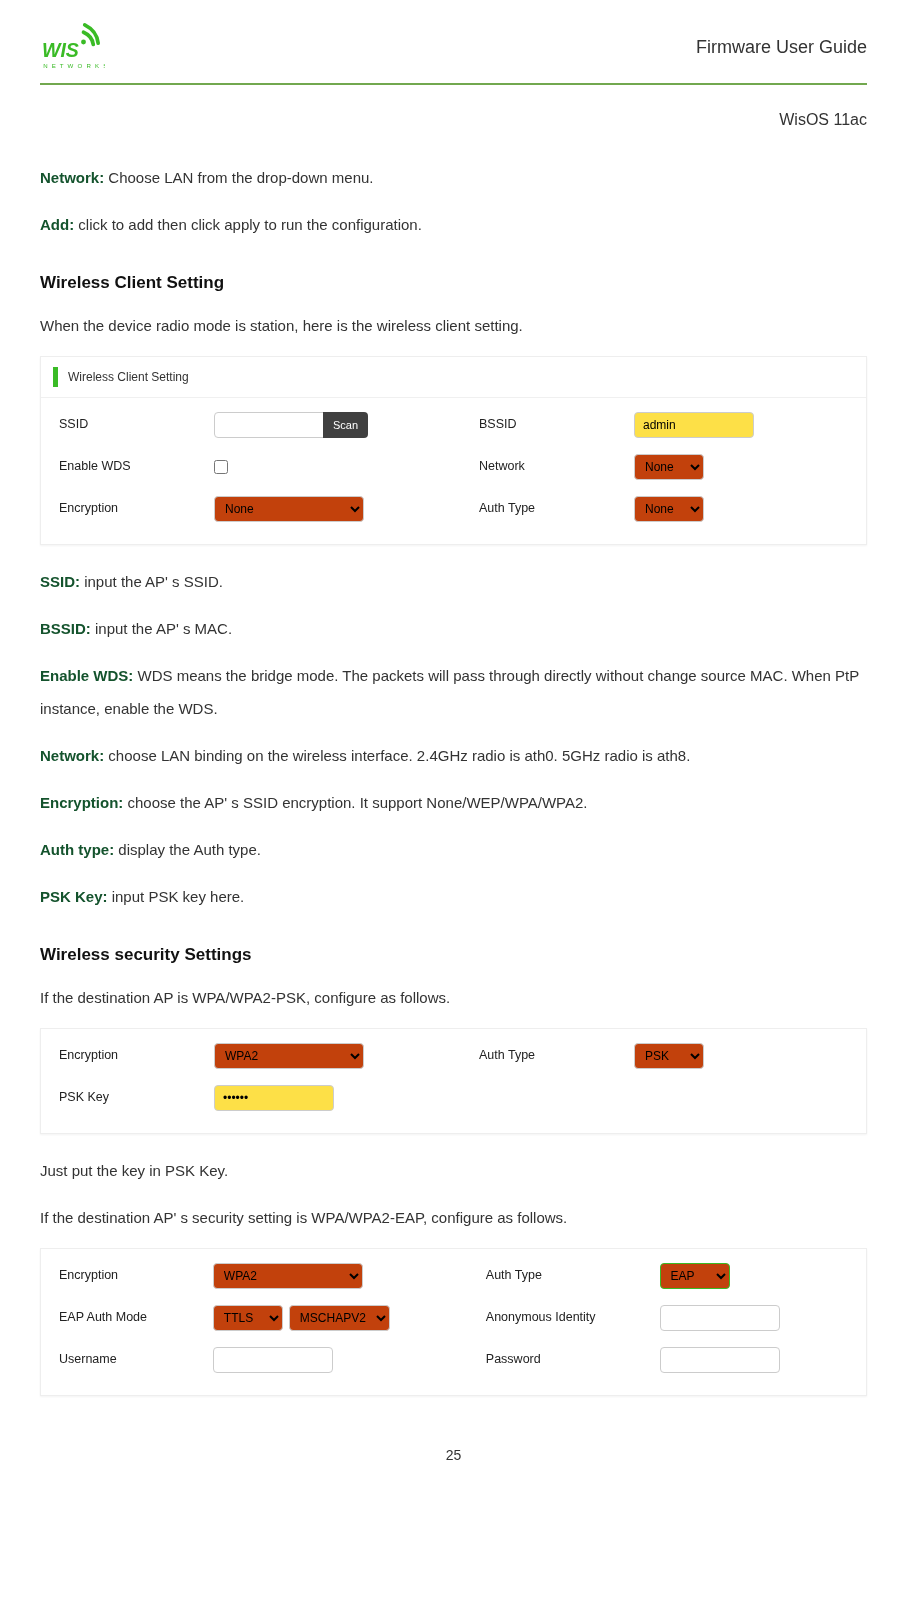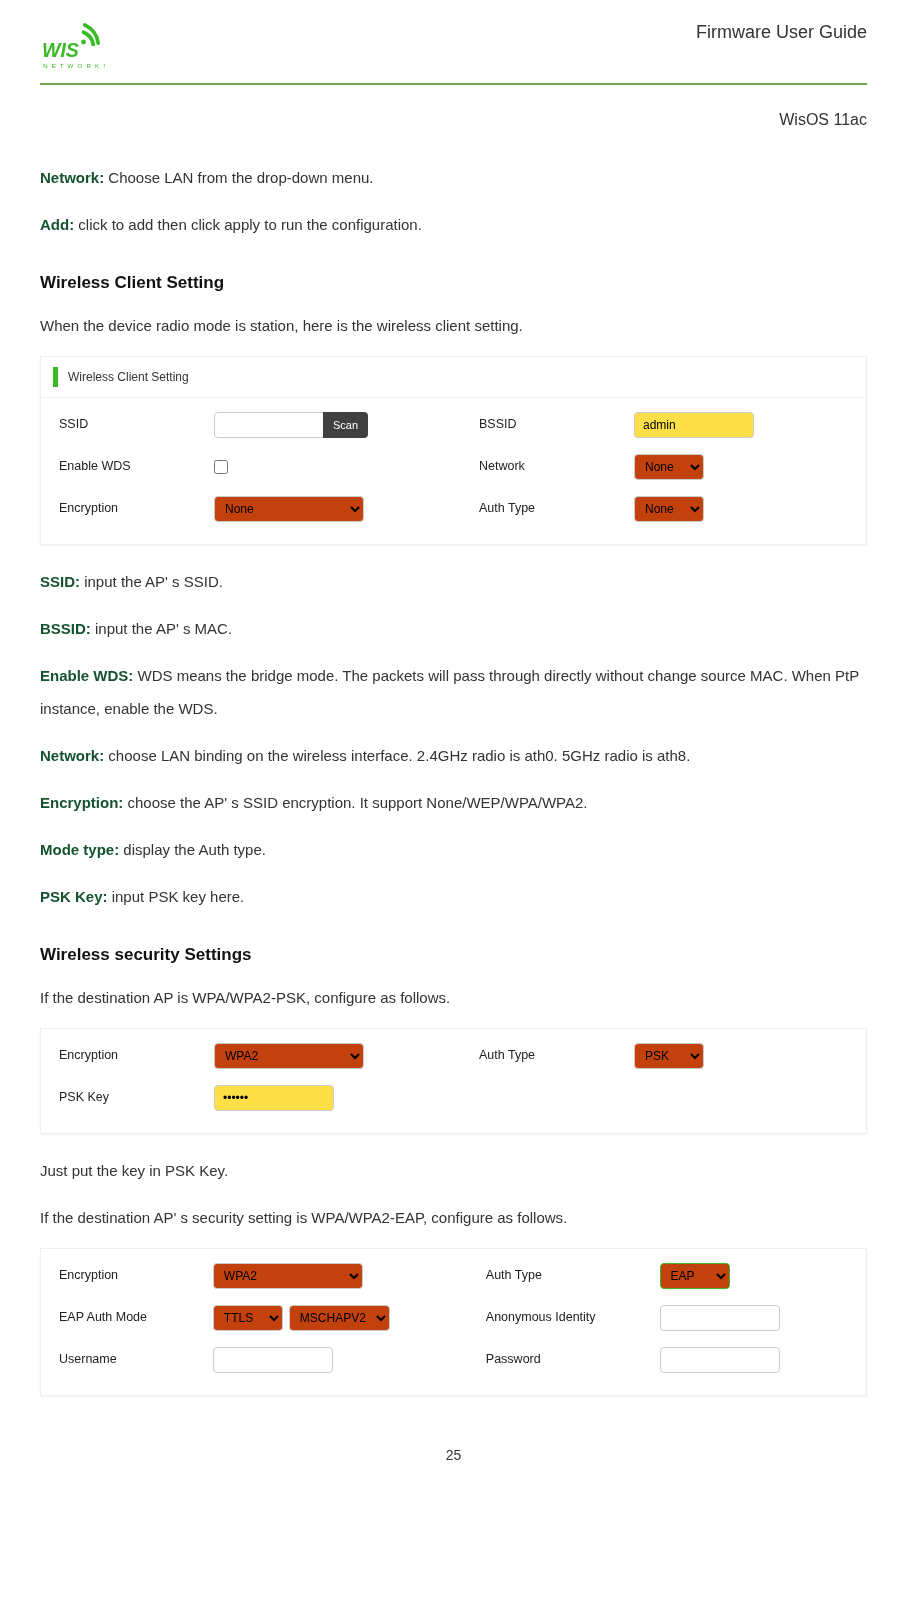--- a/index.html
+++ b/index.html
@@ -8,21 +8,21 @@
     background: #fff;
     color: #333;
     width: 907px;
     padding: 20px 40px 40px 40px;
     font-size: 15px;
     line-height: 1.4;
   }
   .header {
     display: flex;
     justify-content: space-between;
-    align-items: flex-start;
+    align-items: center;
     border-bottom: 2px solid #72a84f;
     padding-bottom: 8px;
     margin-bottom: 6px;
   }
   .logo { width: 65px; height: 55px; }
   .header-title { color: #333; font-size: 18px; }
   .subheader { text-align: right; color: #333; font-size: 16px; margin-bottom: 30px; margin-top: 24px; }
   .para { margin-bottom: 14px; line-height: 2.2; color: #333; }
   .term { font-weight: bold; color: #14532d; }
   .section-title { font-weight: bold; color: #111; font-size: 17px; margin: 30px 0 14px 0; }
@@ -154,21 +154,21 @@
       </div>
     </div>
   </div>
 </div>
 
 <p class="para"><span class="term">SSID:</span><span> input the AP' s SSID.</span></p>
 <p class="para"><span class="term">BSSID:</span><span> input the AP' s MAC.</span></p>
 <p class="para"><span class="term">Enable WDS:</span><span> WDS means the bridge mode. The packets will pass through directly without change source MAC. When PtP instance, enable the WDS.</span></p>
 <p class="para"><span class="term">Network:</span><span> choose LAN binding on the wireless interface. 2.4GHz radio is ath0. 5GHz radio is ath8.</span></p>
 <p class="para"><span class="term">Encryption:</span><span> choose the AP' s SSID encryption. It support None/WEP/WPA/WPA2.</span></p>
-<p class="para"><span class="term">Mode type:</span><span> display the Auth type.</span></p>
+<p class="para"><span class="term">Auth type:</span><span> display the Auth type.</span></p>
 <p class="para"><span class="term">PSK Key:</span><span> input PSK key here.</span></p>
 
 <h3 class="section-title">Wireless security Settings</h3>
 <p class="para">If the destination AP is WPA/WPA2-PSK, configure as follows.</p>
 
 <div class="panel">
   <div class="panel-body">
     <div class="row">
       <div class="cell-label">Encryption</div>
       <div class="cell-field">

